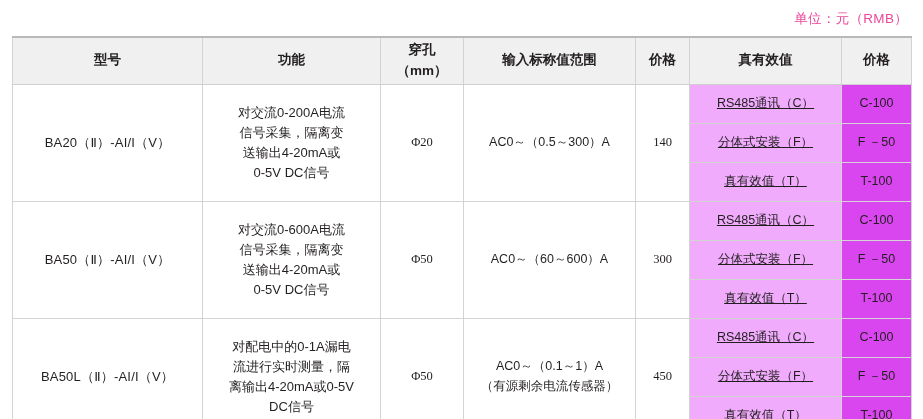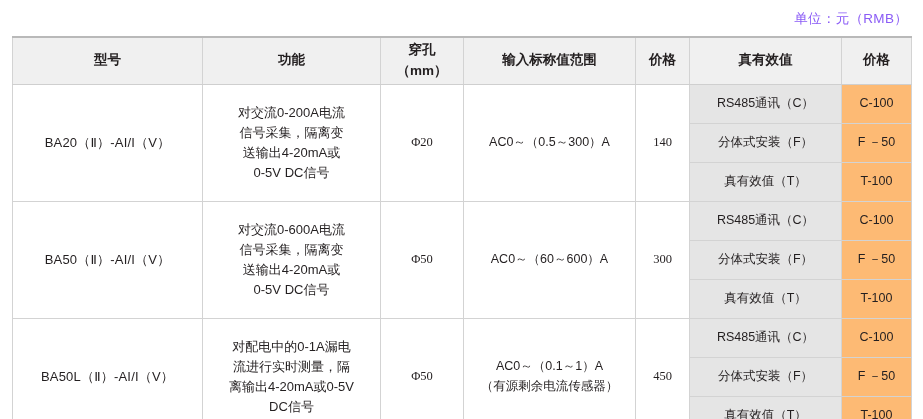--- a/index.html
+++ b/index.html
@@ -17,21 +17,21 @@
   .page {
     position: relative;
     width: 923px;
     height: 419px;
     box-sizing: border-box;
     padding: 0 12px;
   }
   .unit-line {
     text-align: right;
     font-size: 13.5px;
-    color: #8b5cf6;
+    color: #ec4899;
     padding: 10px 3px 8px 0;
     letter-spacing: 0.3px;
   }
   table.spec {
     border-collapse: collapse;
     width: 899px;
     table-layout: fixed;
     font-size: 12.5px;
   }
   table.spec col.c-model   { width: 190px; }
@@ -72,25 +72,26 @@
   }
   .cell-range {
     font-size: 12.5px;
     line-height: 1.75;
   }
   .cell-hole, .cell-price {
     font-size: 12.5px;
     font-family: Liberation Serif, serif;
   }
   .opt-cell {
-    background: #e5e5e5;
-    font-size: 12.5px;
+    background: #f0abfc;
+    font-size: 12.5px;
+    text-decoration: underline;
   }
   .optprice-cell {
-    background: #fdba74;
+    background: #d946ef;
     font-size: 12.5px;
   }
   .row-sep td {
     border-top: 1px solid #c8c8c8;
   }
   .group-end td {
     border-bottom: 1px solid #c8c8c8;
   }
   .lastrow td {
     border-bottom: 2px solid #b9b9b9;

